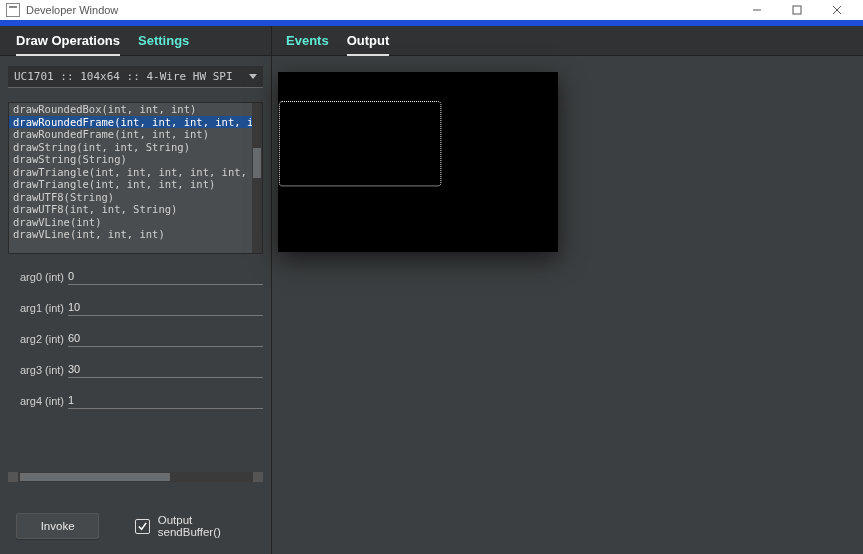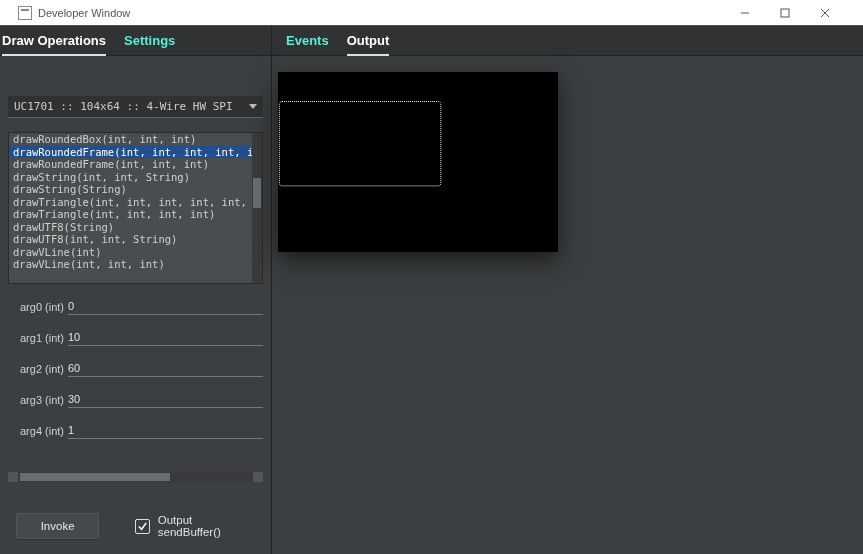--- a/index.html
+++ b/index.html
@@ -3,24 +3,24 @@
 <meta charset="utf-8">
 <style>
   * { box-sizing: border-box; margin: 0; padding: 0; }
   html, body { width: 863px; height: 554px; overflow: hidden; font-family: "Segoe UI", Arial, sans-serif; }
   body { background: #f0f0f0; }
 
   
   .titlebar {
     height: 26px;
     background: #ffffff;
-    border-bottom: 1px solid #1d4ed8;
-    display: flex;
-    align-items: center;
-    padding: 0 18px;
+    border-bottom: 6px solid #1d4ed8;
+    display: flex;
+    align-items: center;
+    padding: 0 6px;
     color: #555;
     font-size: 11px;
   }
   .titlebar .icon {
     width: 14px; height: 14px;
     border: 1px solid #888;
     margin-right: 6px;
     position: relative;
   }
   .titlebar .icon::before {
@@ -53,21 +53,21 @@
     flex-direction: column;
     position: relative;
   }
 
   
   .tabs {
     height: 30px;
     background: #303234;
     display: flex;
     align-items: center;
-    padding: 0 2px;
+    padding: 0 16px;
     gap: 18px;
     border-bottom: 1px solid #222;
   }
   .tab {
     font-size: 13px;
     font-weight: 600;
     color: #5eead4;
     height: 30px;
     line-height: 30px;
     cursor: pointer;
@@ -90,21 +90,20 @@
     border-bottom: 1px solid #666;
     color: #cccccc;
     font-family: Consolas, monospace;
     font-size: 11px;
     padding: 4px 6px;
     height: 22px;
     display: flex;
     align-items: center;
     justify-content: space-between;
     cursor: pointer;
-    margin-top: 30px;
   }
   .device .caret {
     width: 0; height: 0;
     border-left: 4px solid transparent;
     border-right: 4px solid transparent;
     border-top: 5px solid #bbb;
   }
 
   
   .funclist-wrap {

